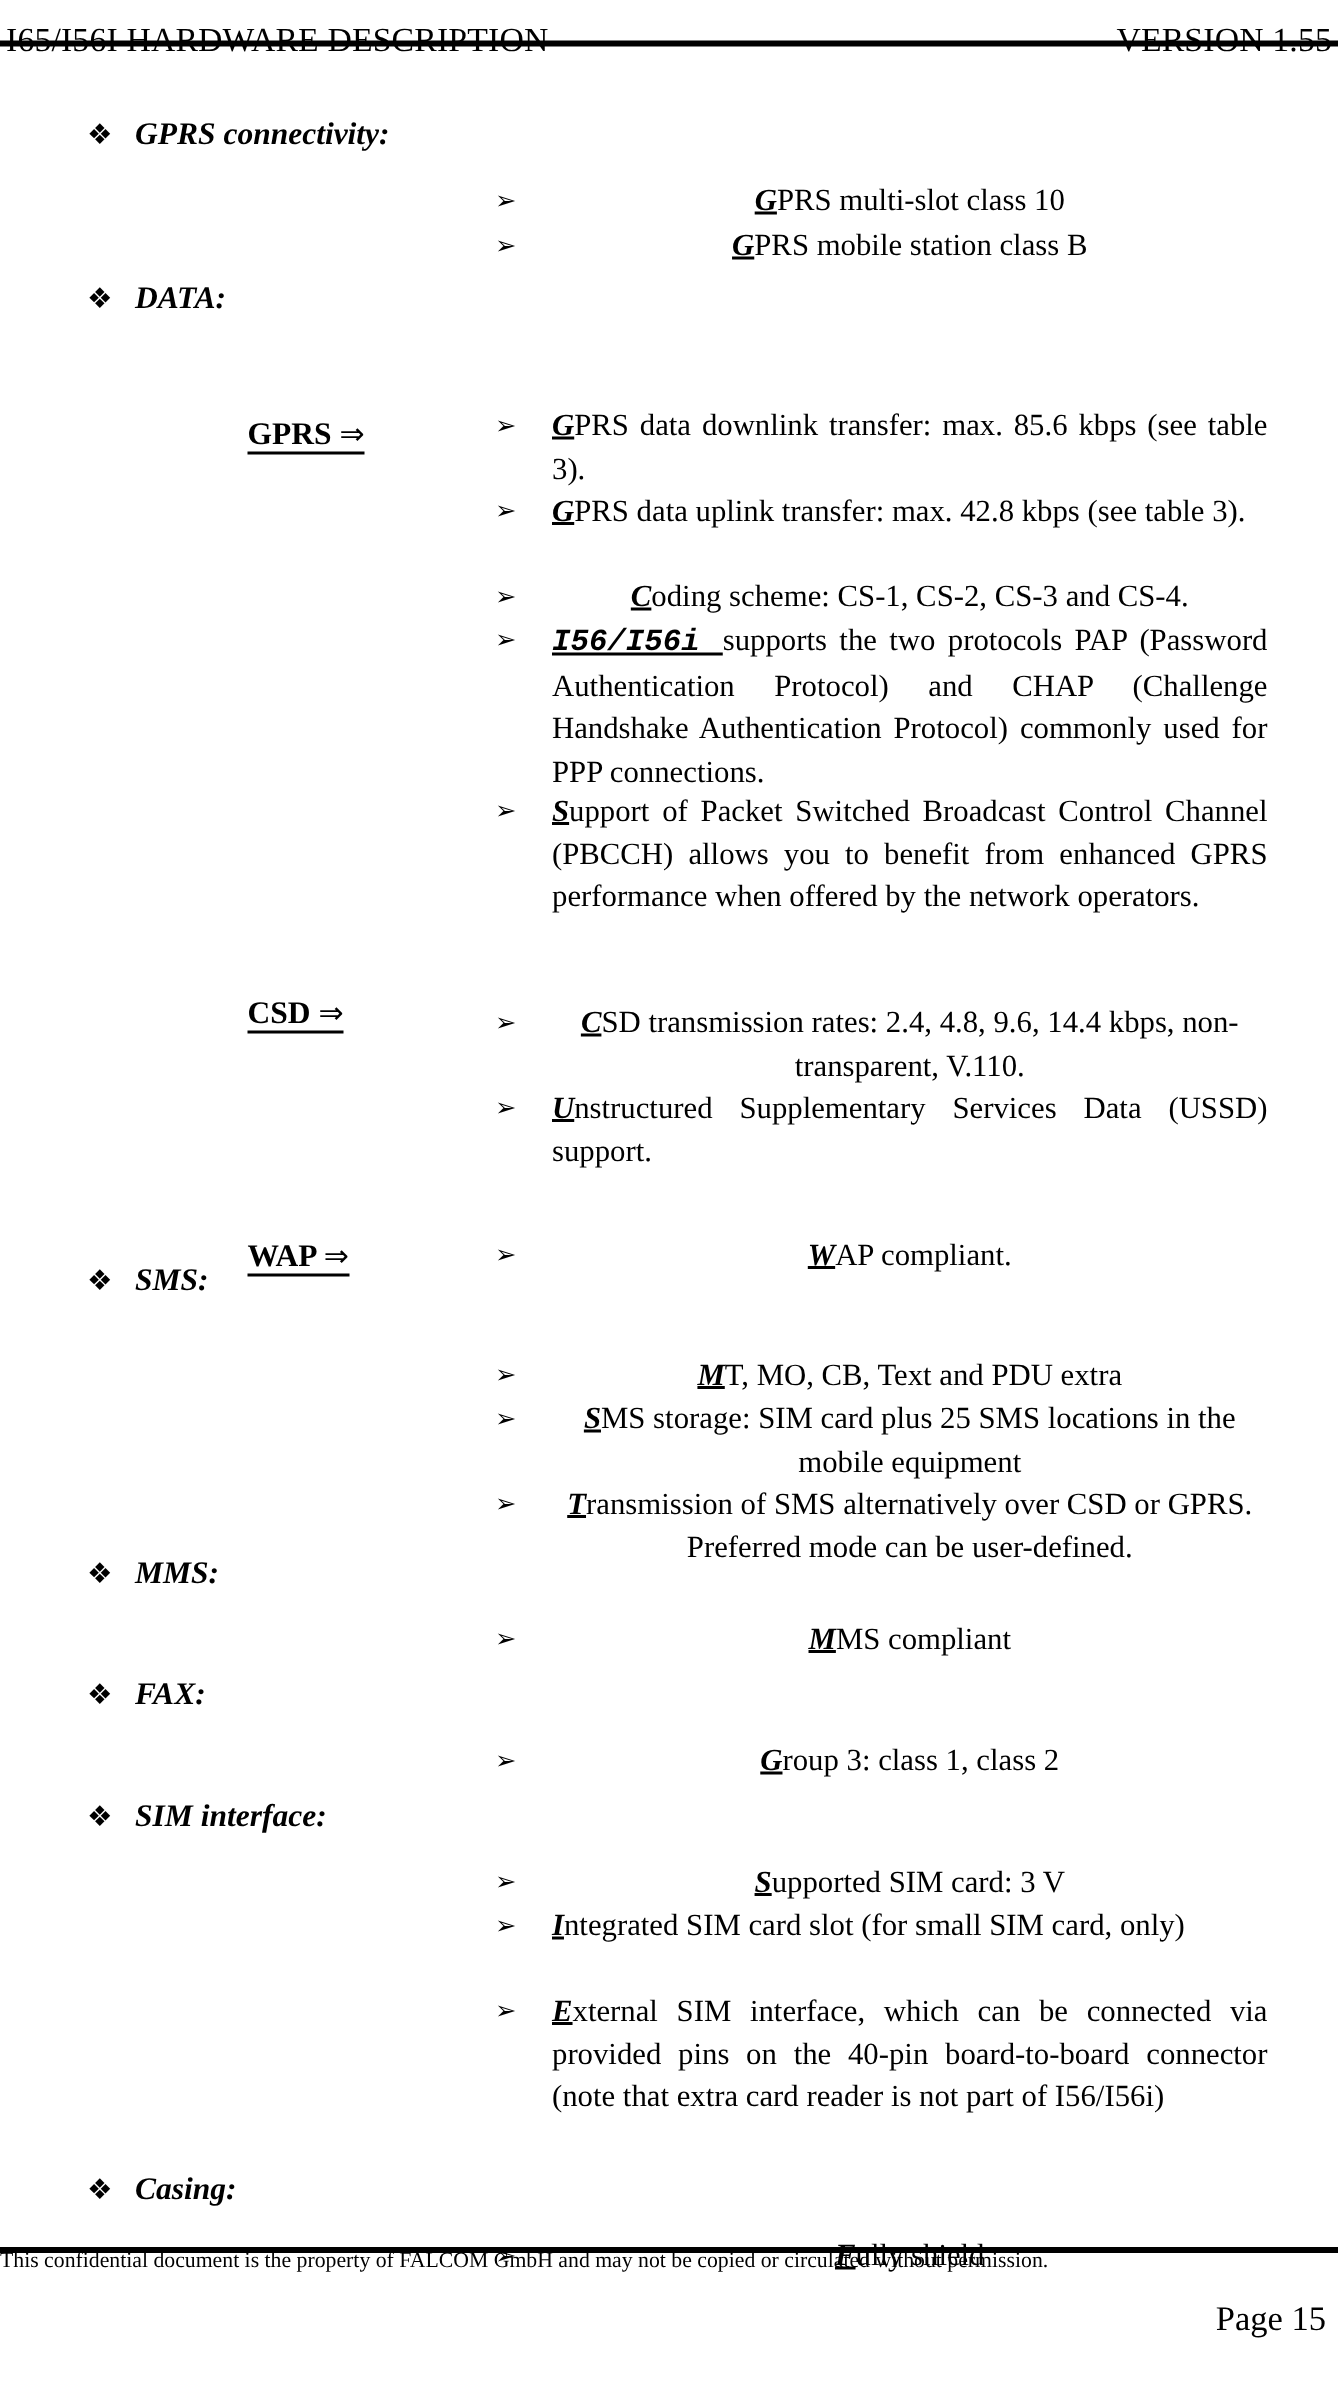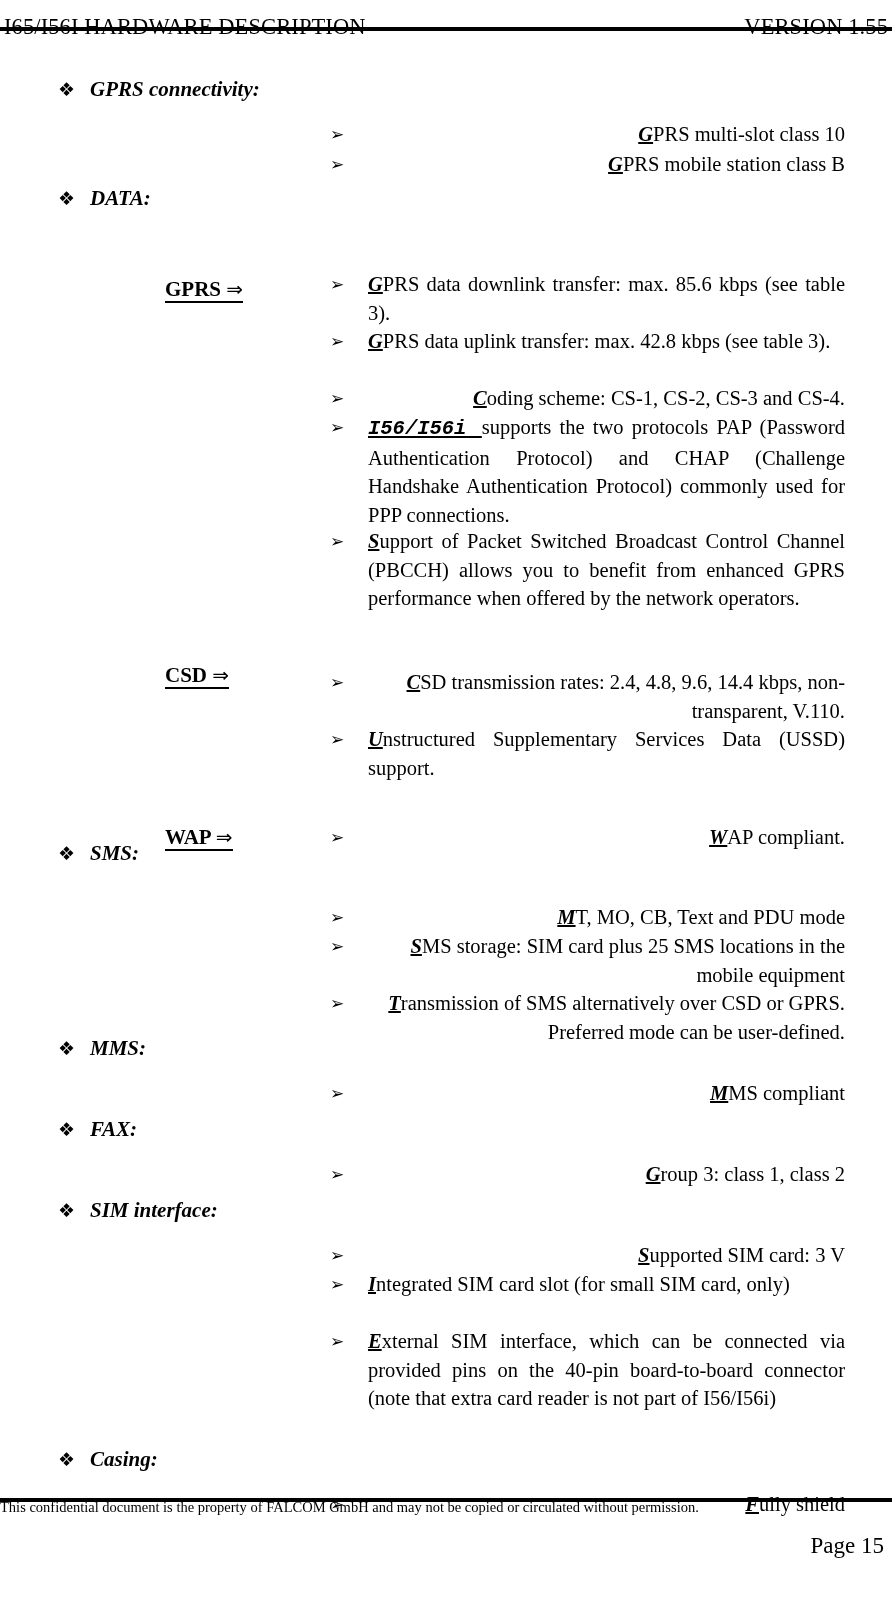--- a/index.html
+++ b/index.html
@@ -110,21 +110,21 @@
     line-height: 28.5px;
     color: #000;
   }
   .item .itext {
     flex: 1;
     font-size: 20.5px;
     line-height: 28.5px;
     text-align: justify;
     text-justify: inter-word;
   }
-  .item .itext.nojust { text-align: right; }
+  .item .itext.nojust { text-align: center; }
   .item .itext u {
     text-decoration: underline;
     text-underline-offset: 1px;
   }
   .item .itext .bi {
     font-weight: bold;
     font-style: italic;
   }
   .item .itext .ul-lead {
     font-weight: bold;
@@ -240,21 +240,21 @@
     <span class="itext nojust"><u class="bi">W</u><span>AP compliant.</span></span>
   </div>
 
   <div class="sect" style="top:812px;">
     <span class="bullet">❖</span>
     <span class="sect-title">SMS:</span>
   </div>
 
   <div class="item" style="top:872px;">
     <span class="abullet">➢</span>
-    <span class="itext nojust"><u class="bi">M</u><span>T, MO, CB, Text and PDU mode</span></span>
+    <span class="itext nojust"><u class="bi">M</u><span>T, MO, CB, Text and PDU extra</span></span>
   </div>
   <div class="item" style="top:901px;">
     <span class="abullet">➢</span>
     <span class="itext nojust"><u class="bi">S</u><span>MS storage: SIM card plus 25 SMS locations in the mobile equipment</span></span>
   </div>
   <div class="item" style="top:958px;">
     <span class="abullet">➢</span>
     <span class="itext nojust"><u class="bi">T</u><span>ransmission of SMS alternatively over CSD or GPRS. Preferred mode can be user-defined.</span></span>
   </div>
 

